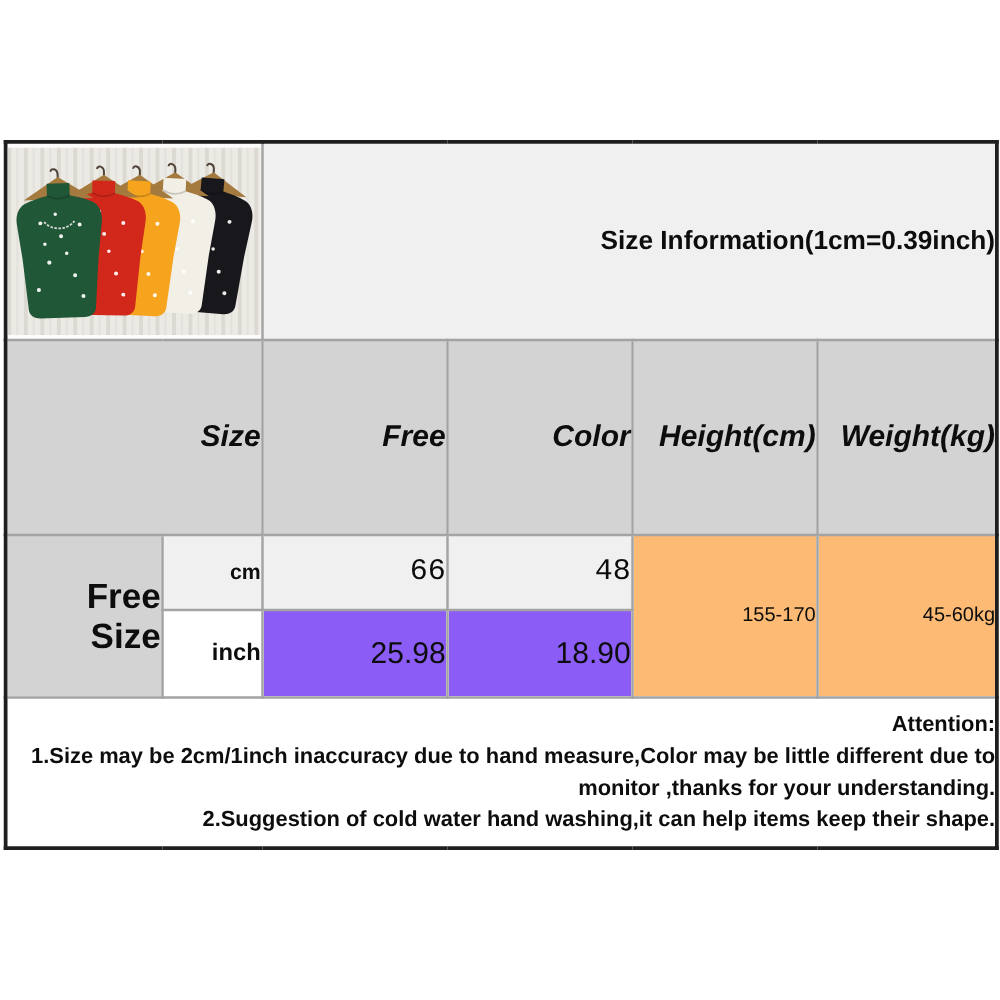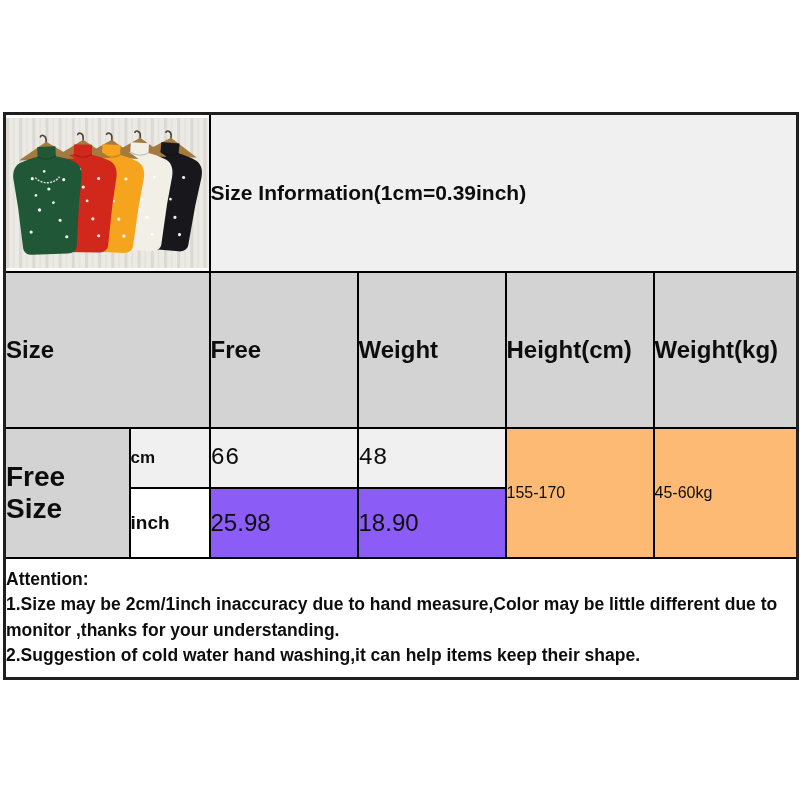--- a/index.html
+++ b/index.html
@@ -7,33 +7,33 @@
     width:800px;height:800px;background:#ffffff;
     font-family:"Liberation Sans", sans-serif;
     color:#0d0d0d;position:relative;overflow:hidden;
   }
   .sheet{position:absolute;left:3px;top:112px;width:793px;}
   table.size-table{
     border-collapse:collapse;table-layout:fixed;width:793px;
     border:3px solid #1f1f1f;
   }
   table.size-table td{
-    border:2px solid #000000;text-align:left;vertical-align:middle;
+    border:2px solid #a3a3a3;text-align:right;vertical-align:middle;
     padding:0;overflow:hidden;
   }
   .r-photo{height:158px;}
   .r-head{height:156px;}
   .r-cm{height:60px;}
   .r-inch{height:70px;border-radius:17px;}
   .r-note{height:121px;}
 
   td.cell-photo{background:#fbfbfb;padding:4px;}
   td.cell-photo svg{display:block;width:100%;height:150px;}
   td.cell-title{background:#f0f0f0;font-weight:bold;font-size:21px;letter-spacing:0;}
-  td.cell-header{background:#d3d3d3;font-weight:bold;font-size:24px;}
+  td.cell-header{background:#d3d3d3;font-weight:bold;font-size:24px;font-style:italic;}
   td.cell-sizegroup{background:#d3d3d3;font-weight:bold;font-size:28px;}
   td.cell-unit-cm{background:#f0f0f0;font-weight:bold;font-size:17px;}
   td.cell-unit-inch{background:#ffffff;font-weight:bold;font-size:19px;}
   td.cell-val-cm{background:#f0f0f0;font-size:24px;font-family:Liberation Mono, monospace;}
   td.cell-val-inch{background:#8b5cf6;font-size:24px;}
   td.cell-range{background:#fdba74;font-size:16px;}
   td.cell-note{
     background:#ffffff;text-align:left;vertical-align:top;
     padding:2px 7px;font-size:17.5px;line-height:25.5px;
   }
@@ -102,21 +102,21 @@
             <path d="M28,46 C34,53.5 46,53.5 52,46" fill="none" stroke-width="1.5" stroke-dasharray="2 1.2" stroke="#d9d9d9"></path>
           </g>
         </svg>
       </td>
       <td class="cell-title" colspan="4">Size Information(1cm=0.39inch)</td>
     </tr>
 
     <tr class="r-head">
       <td class="cell-header" colspan="2">Size</td>
       <td class="cell-header">Free</td>
-      <td class="cell-header">Weight</td>
+      <td class="cell-header">Color</td>
       <td class="cell-header">Height(cm)</td>
       <td class="cell-header">Weight(kg)</td>
     </tr>
 
     <tr class="r-cm">
       <td class="cell-sizegroup" rowspan="2">Free Size</td>
       <td class="cell-unit-cm">cm</td>
       <td class="cell-val-cm">66</td>
       <td class="cell-val-cm">48</td>
       <td class="cell-range" rowspan="2">155-170</td>

